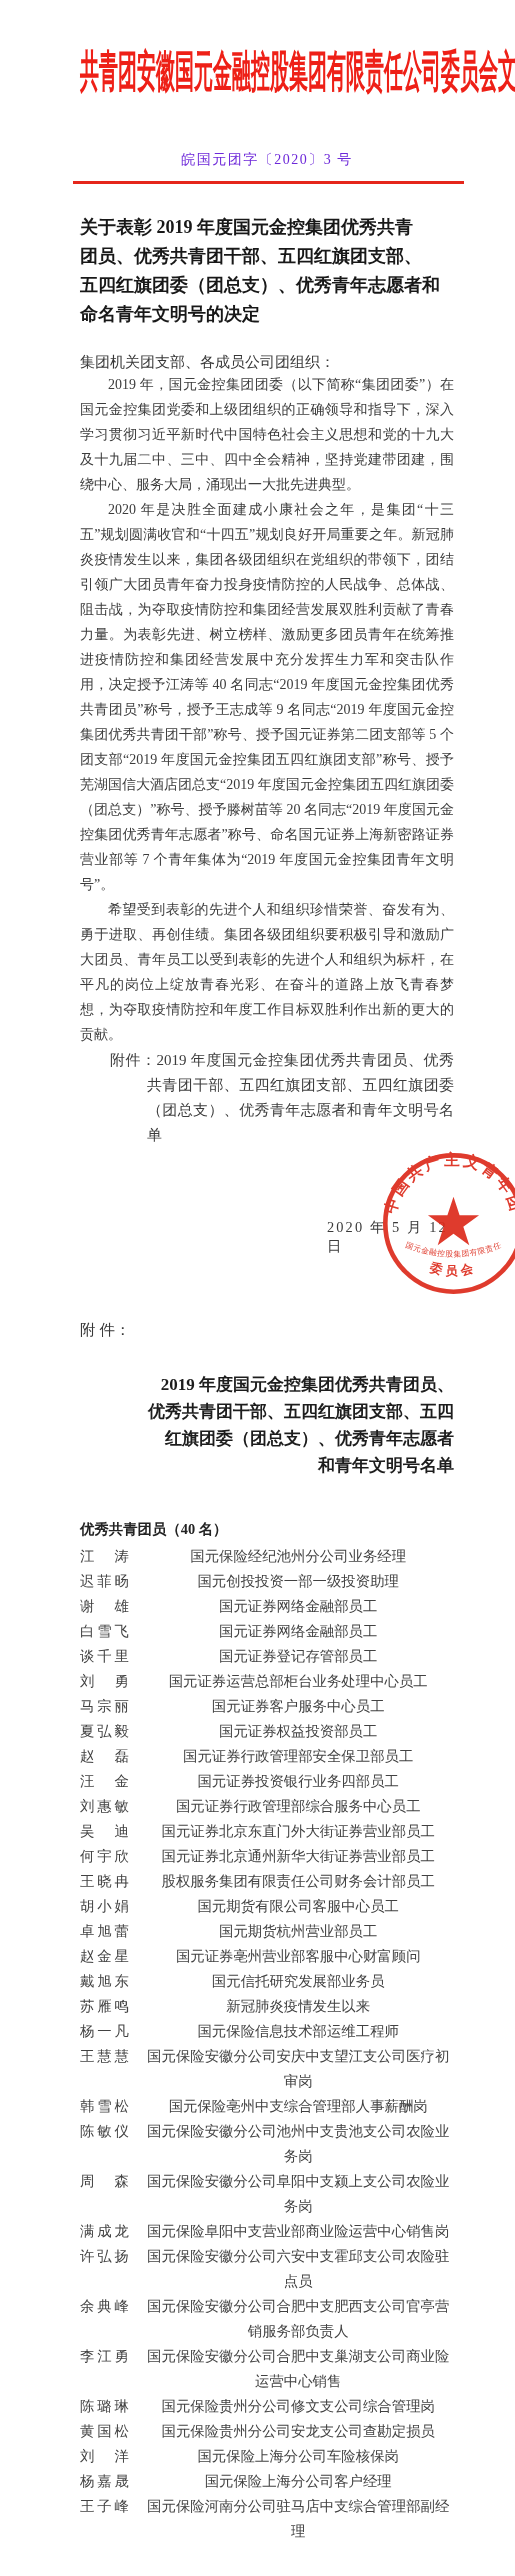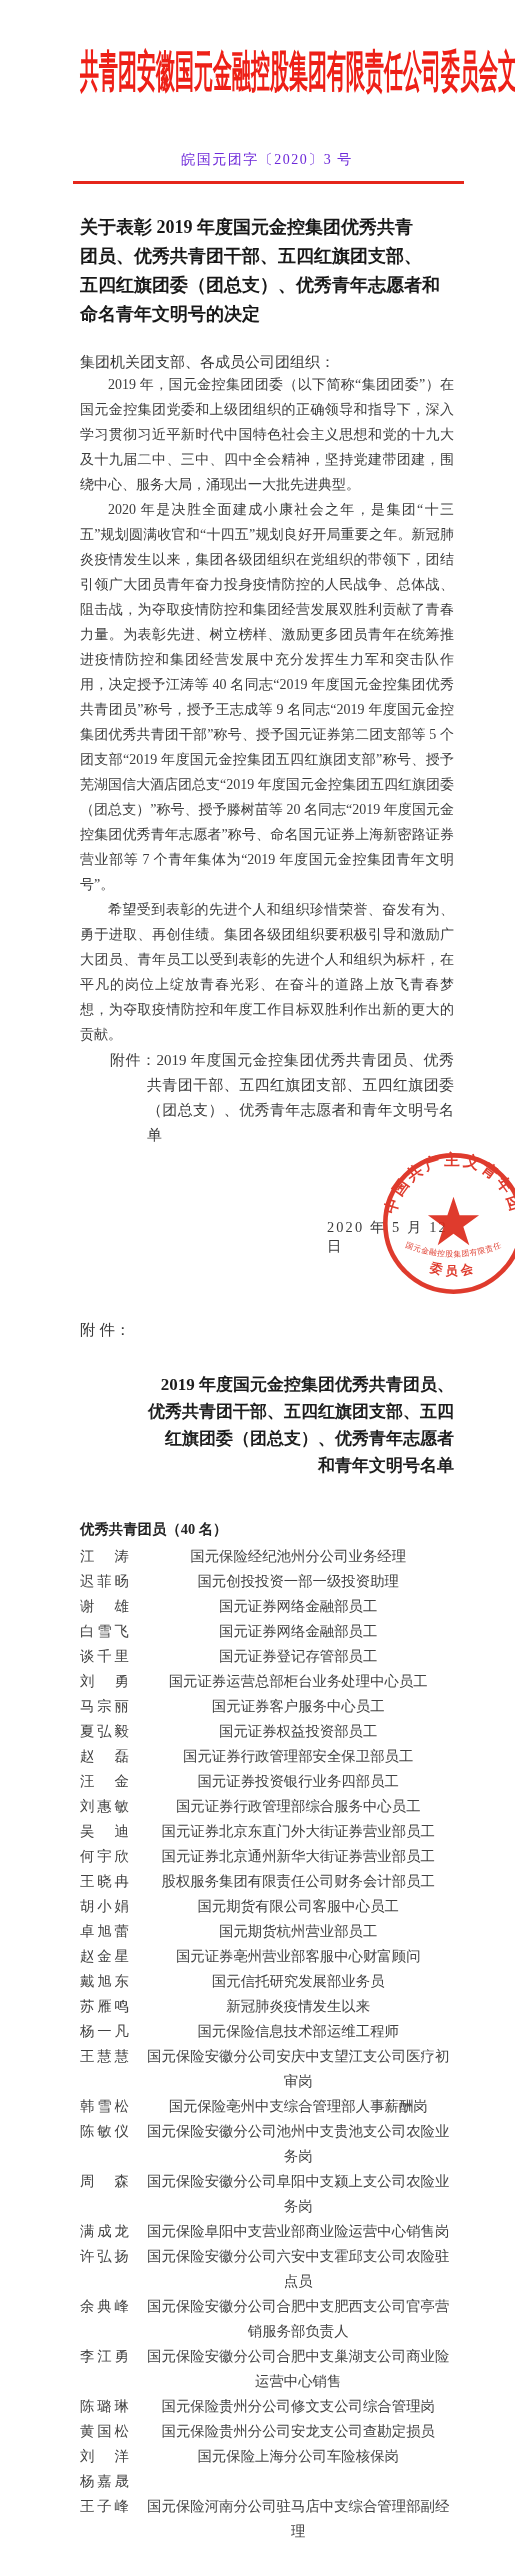--- a/index.html
+++ b/index.html
@@ -317,20 +317,21 @@
 
   <div class="row">
 
     <span class="nm">刘洋</span>
     <span class="ds">国元保险上海分公司车险核保岗</span>
   </div>
 
   <div class="row">
 
     <span class="nm">杨嘉晟</span>
+    <span class="ds">国元保险上海分公司客户经理</span>
   </div>
 
   <div class="row">
 
     <span class="nm">王子峰</span>
     <span class="ds">国元保险河南分公司驻马店中支综合管理部副经理</span>
   </div>
 
 </div>
 

